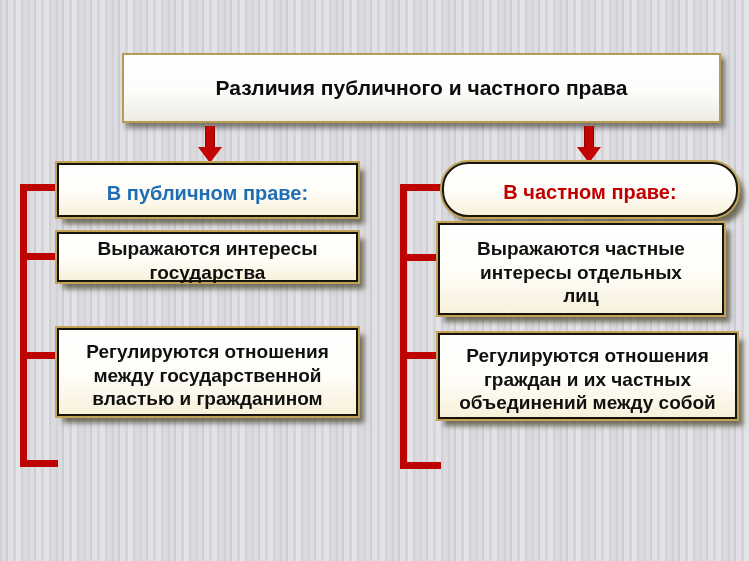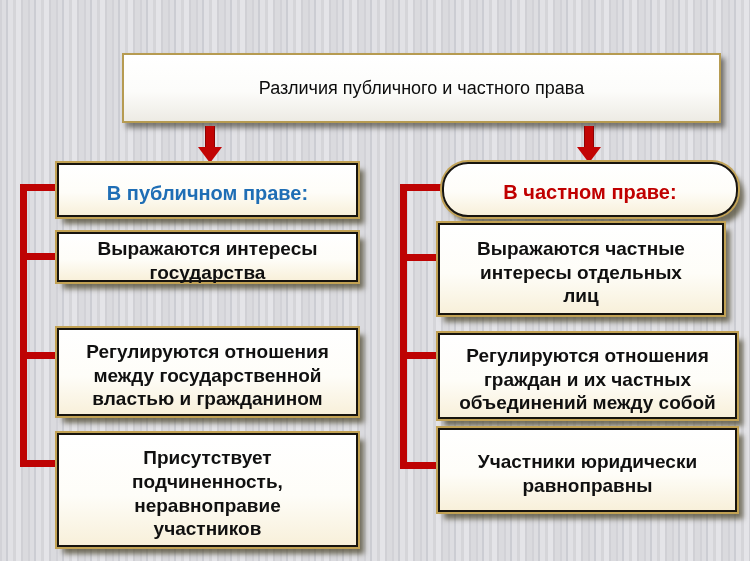--- a/index.html
+++ b/index.html
@@ -22,21 +22,21 @@
   }
 
   .title-box {
     position: absolute; left: 122px; top: 53px; width: 599px; height: 70px;
     box-sizing: border-box;
     background: linear-gradient(180deg, #ffffff 0%, #fcfcfa 55%, #edebe4 100%);
     border: 2px solid #b69b51;
     box-shadow: 4px 5px 5px rgba(55, 52, 42, 0.6);
     display: flex; align-items: center; justify-content: center;
     text-align: center;
-    font-size: 18px; font-weight: normal; color: #0c0c0c;
+    font-size: 21px; font-weight: bold; color: #0c0c0c;
   }
 
   .box {
     position: absolute; box-sizing: border-box;
     background: linear-gradient(180deg, #ffffff 0%, #fefdf8 55%, #f8f0da 100%);
     border: 2px solid #17140e;
     box-shadow: 0 0 0 2px #c2a254, 6px 7px 5px rgba(78, 72, 48, 0.75);
     display: flex; align-items: center; justify-content: center;
     text-align: center; padding: 3px 10px;
     font-weight: bold; font-size: 19px; line-height: 1.26; color: #101010;
@@ -118,35 +118,25 @@
 
   <div class="box b-pub-1">
     <span class="txt">Выражаются интересы
 государства</span>
   </div>
   <div class="box b-pub-2">
     <span class="txt">Регулируются отношения
 между государственной
 властью и гражданином</span>
   </div>
-  <div class="box b-pub-3">
-    <span class="txt">Присутствует
-подчиненность,
-неравноправие
-участников</span>
-  </div>
 
   <div class="box b-prv-1">
     <span class="txt">Выражаются частные
 интересы отдельных
 лиц</span>
   </div>
   <div class="box b-prv-2">
     <span class="txt">Регулируются отношения
 граждан и их частных
 объединений между собой</span>
   </div>
-  <div class="box b-prv-3">
-    <span class="txt">Участники юридически
-равноправны</span>
-  </div>
 
 </div>
 
 </body></html>

